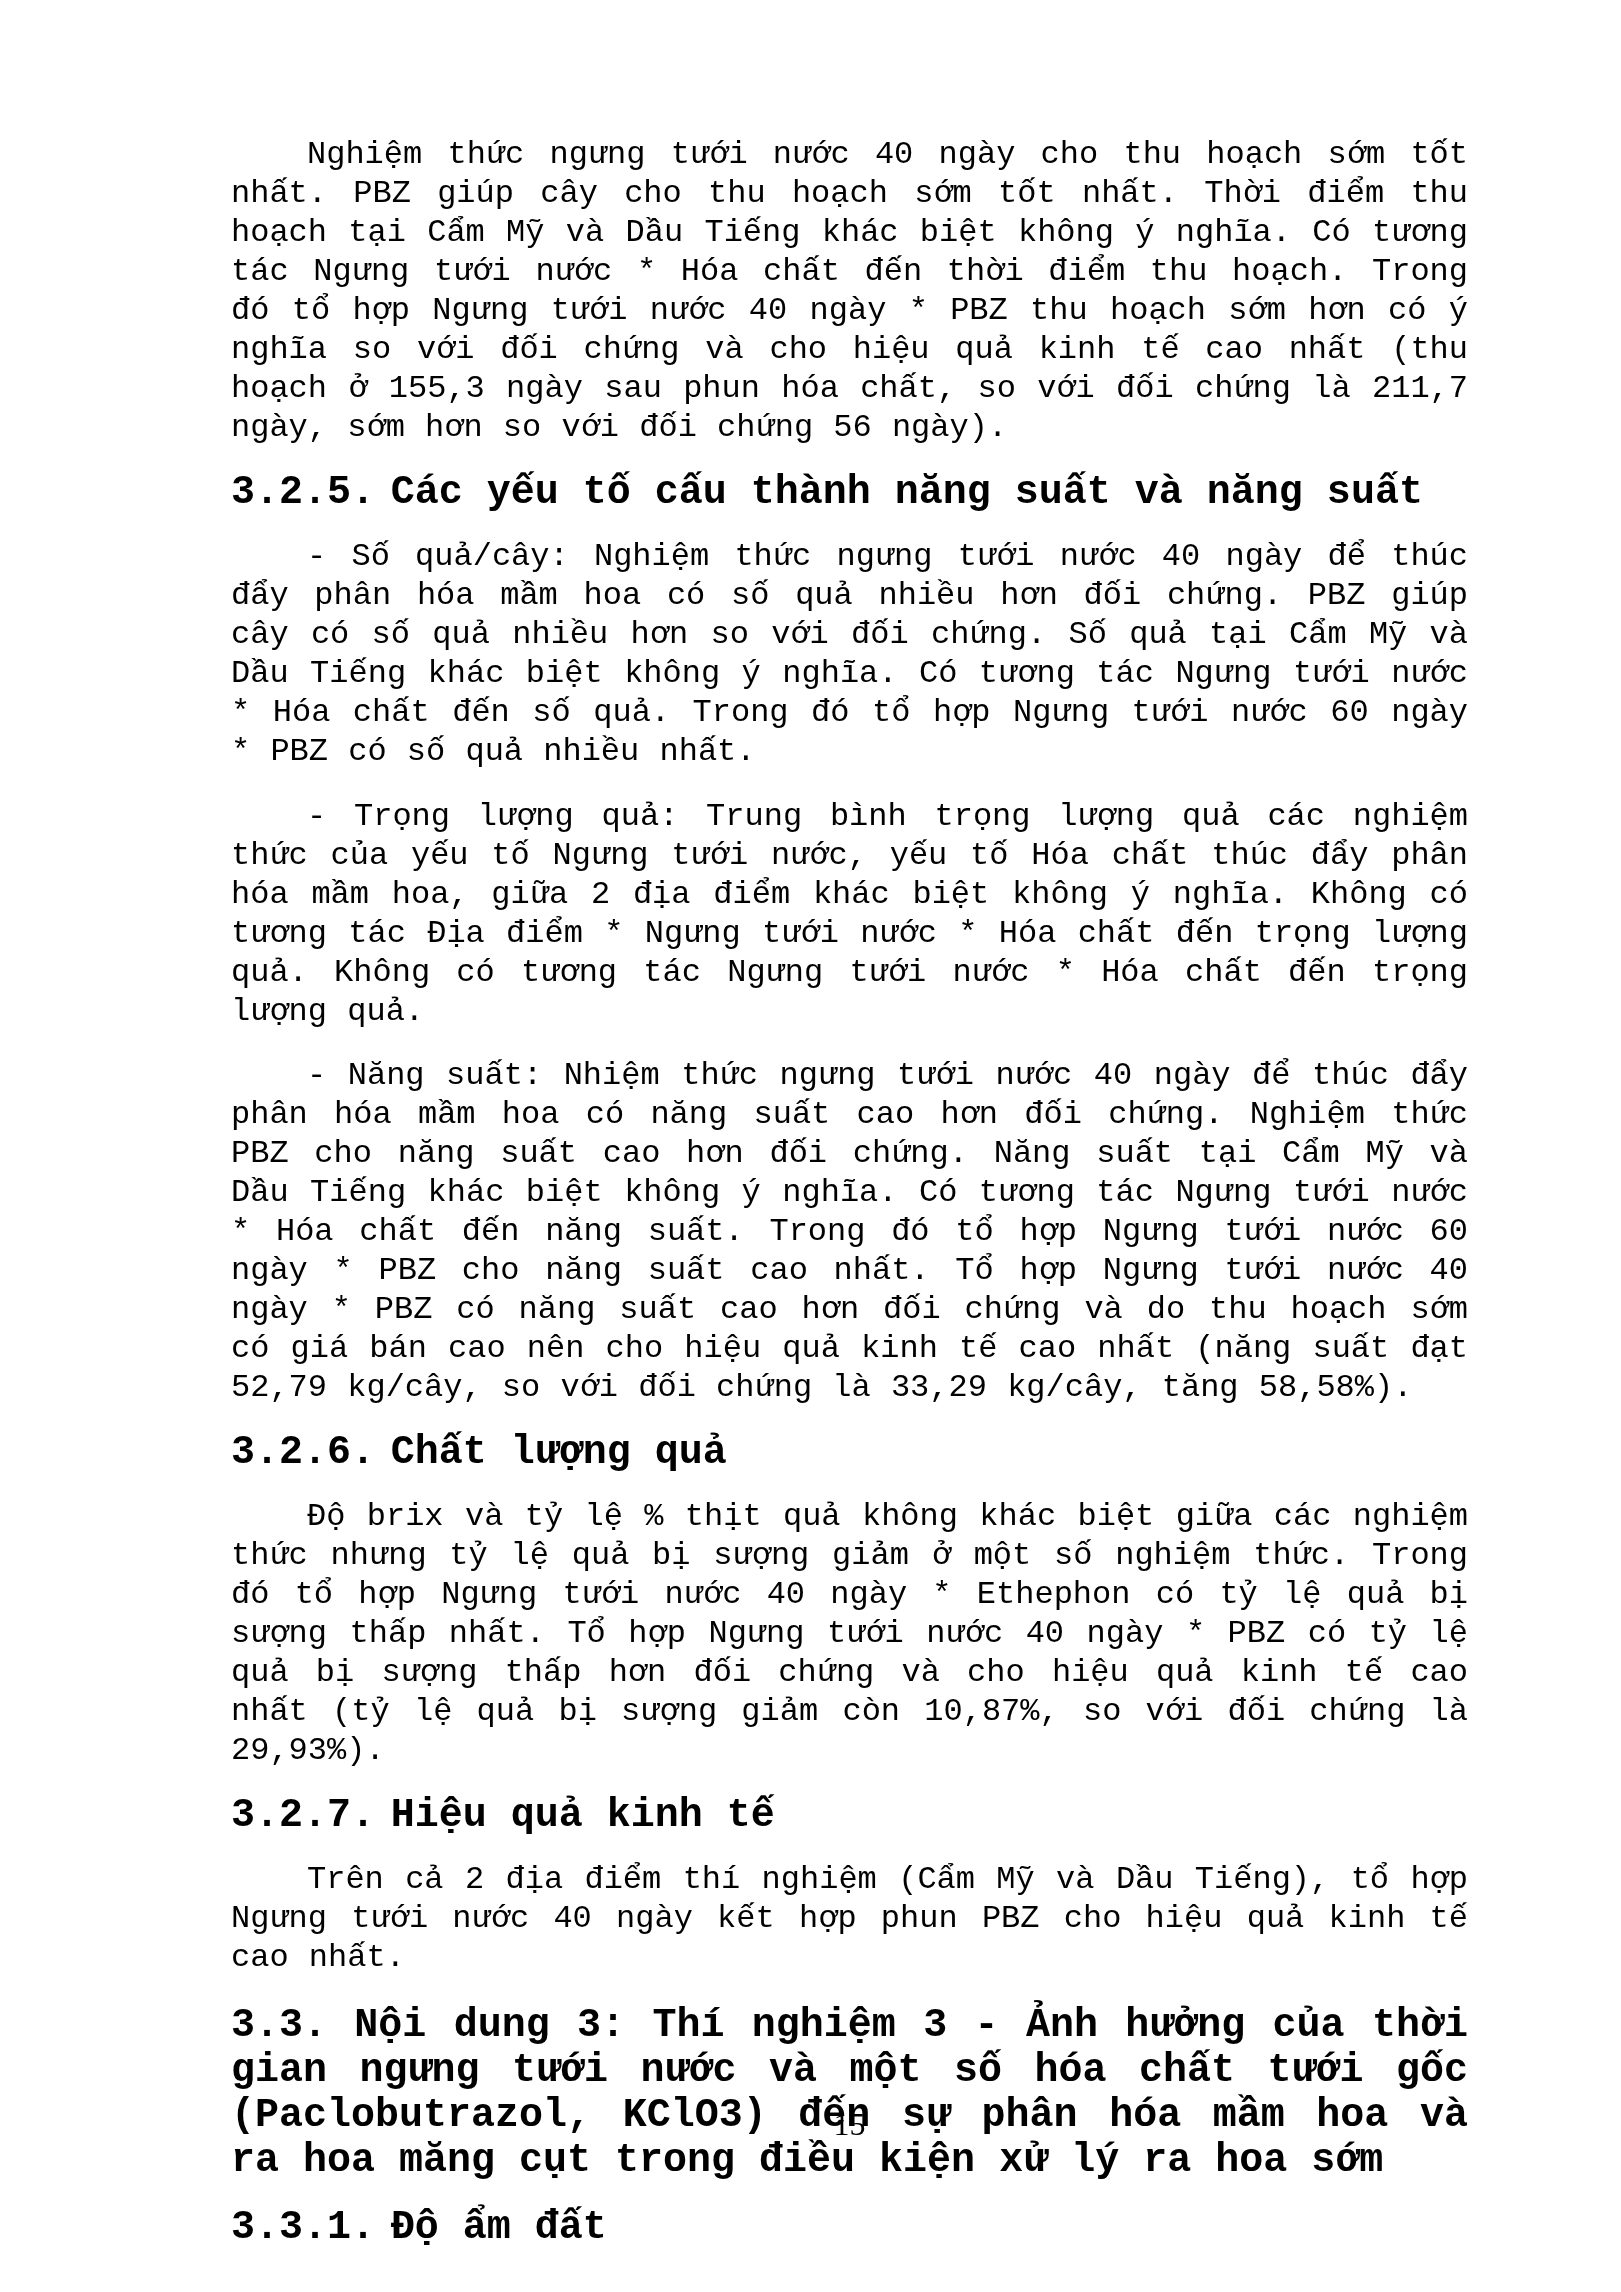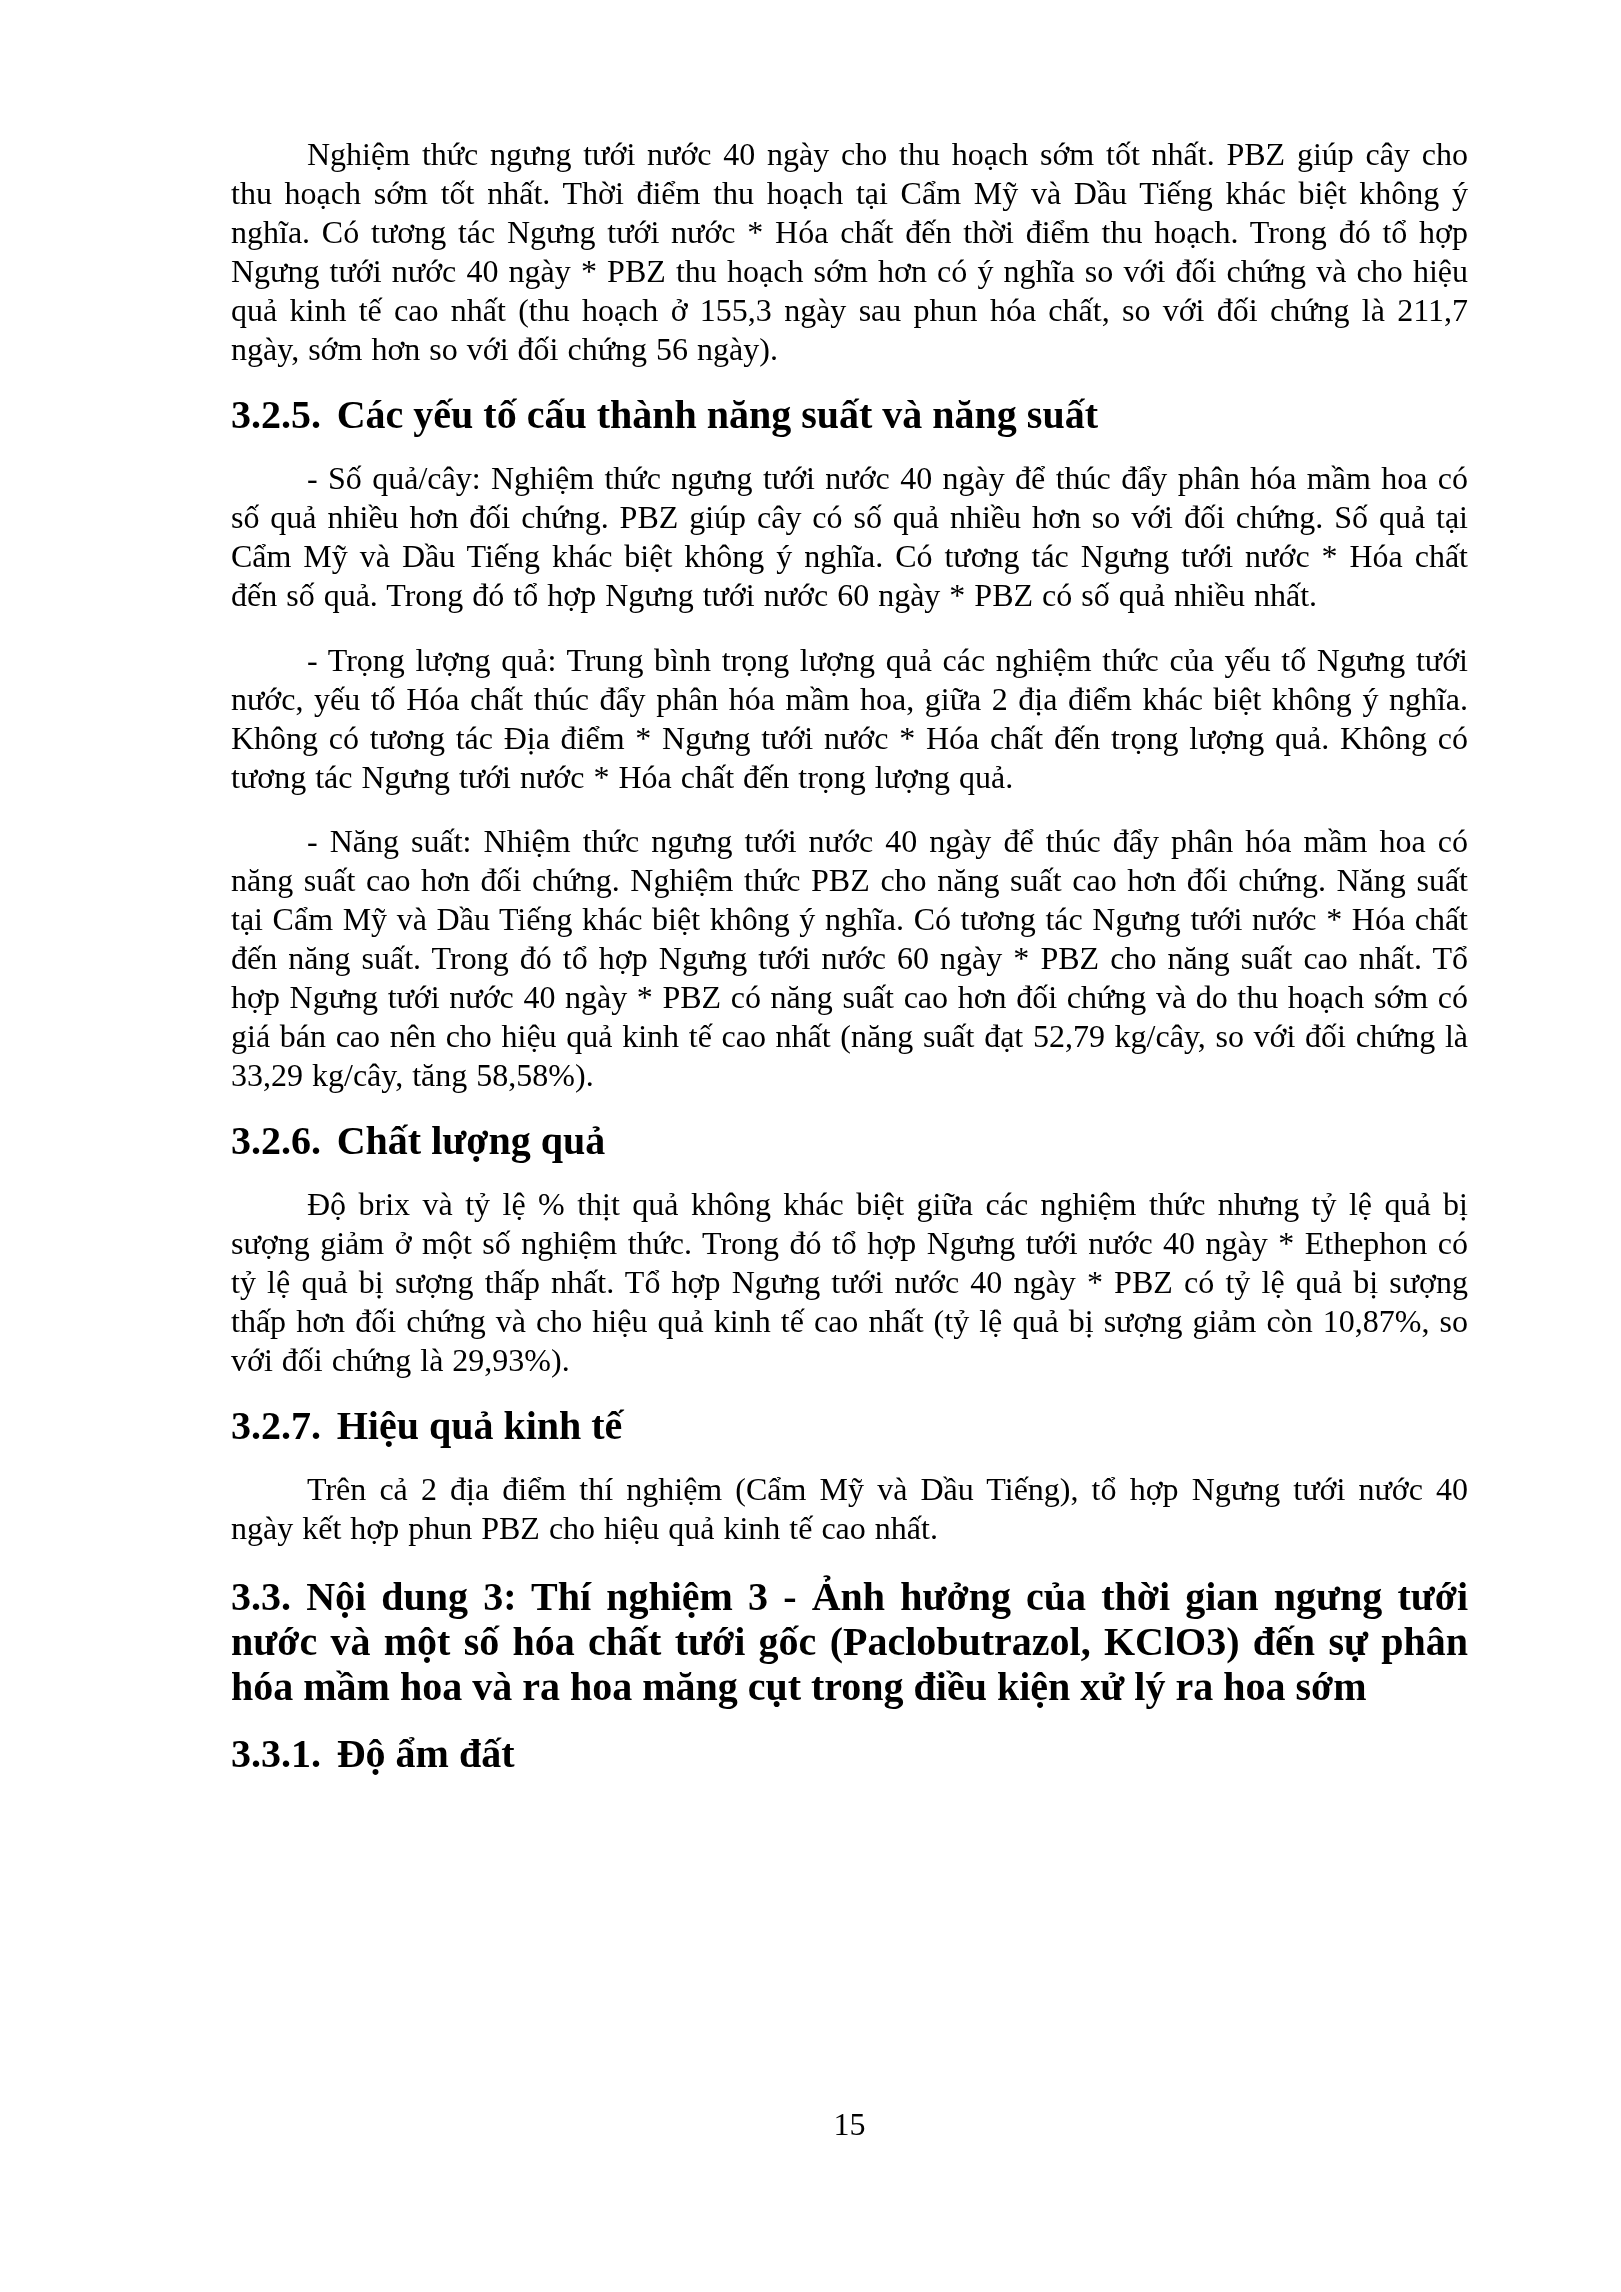--- a/index.html
+++ b/index.html
@@ -14,20 +14,21 @@
     background: #ffffff;
     color: #000000;
     font-family: "Liberation Serif", "DejaVu Serif", serif;
     overflow: hidden;
   }
   .content {
     position: absolute;
     left: 231px;
     top: 135px;
     width: 1237px;
+    font-family: Liberation Mono, monospace;
   }
   .body-par {
     margin: 0 0 25.5px 0;
     font-size: 32px;
     line-height: 39px;
     text-align: justify;
     text-indent: 76px;
     word-spacing: 1px;
   }
   .heading {

